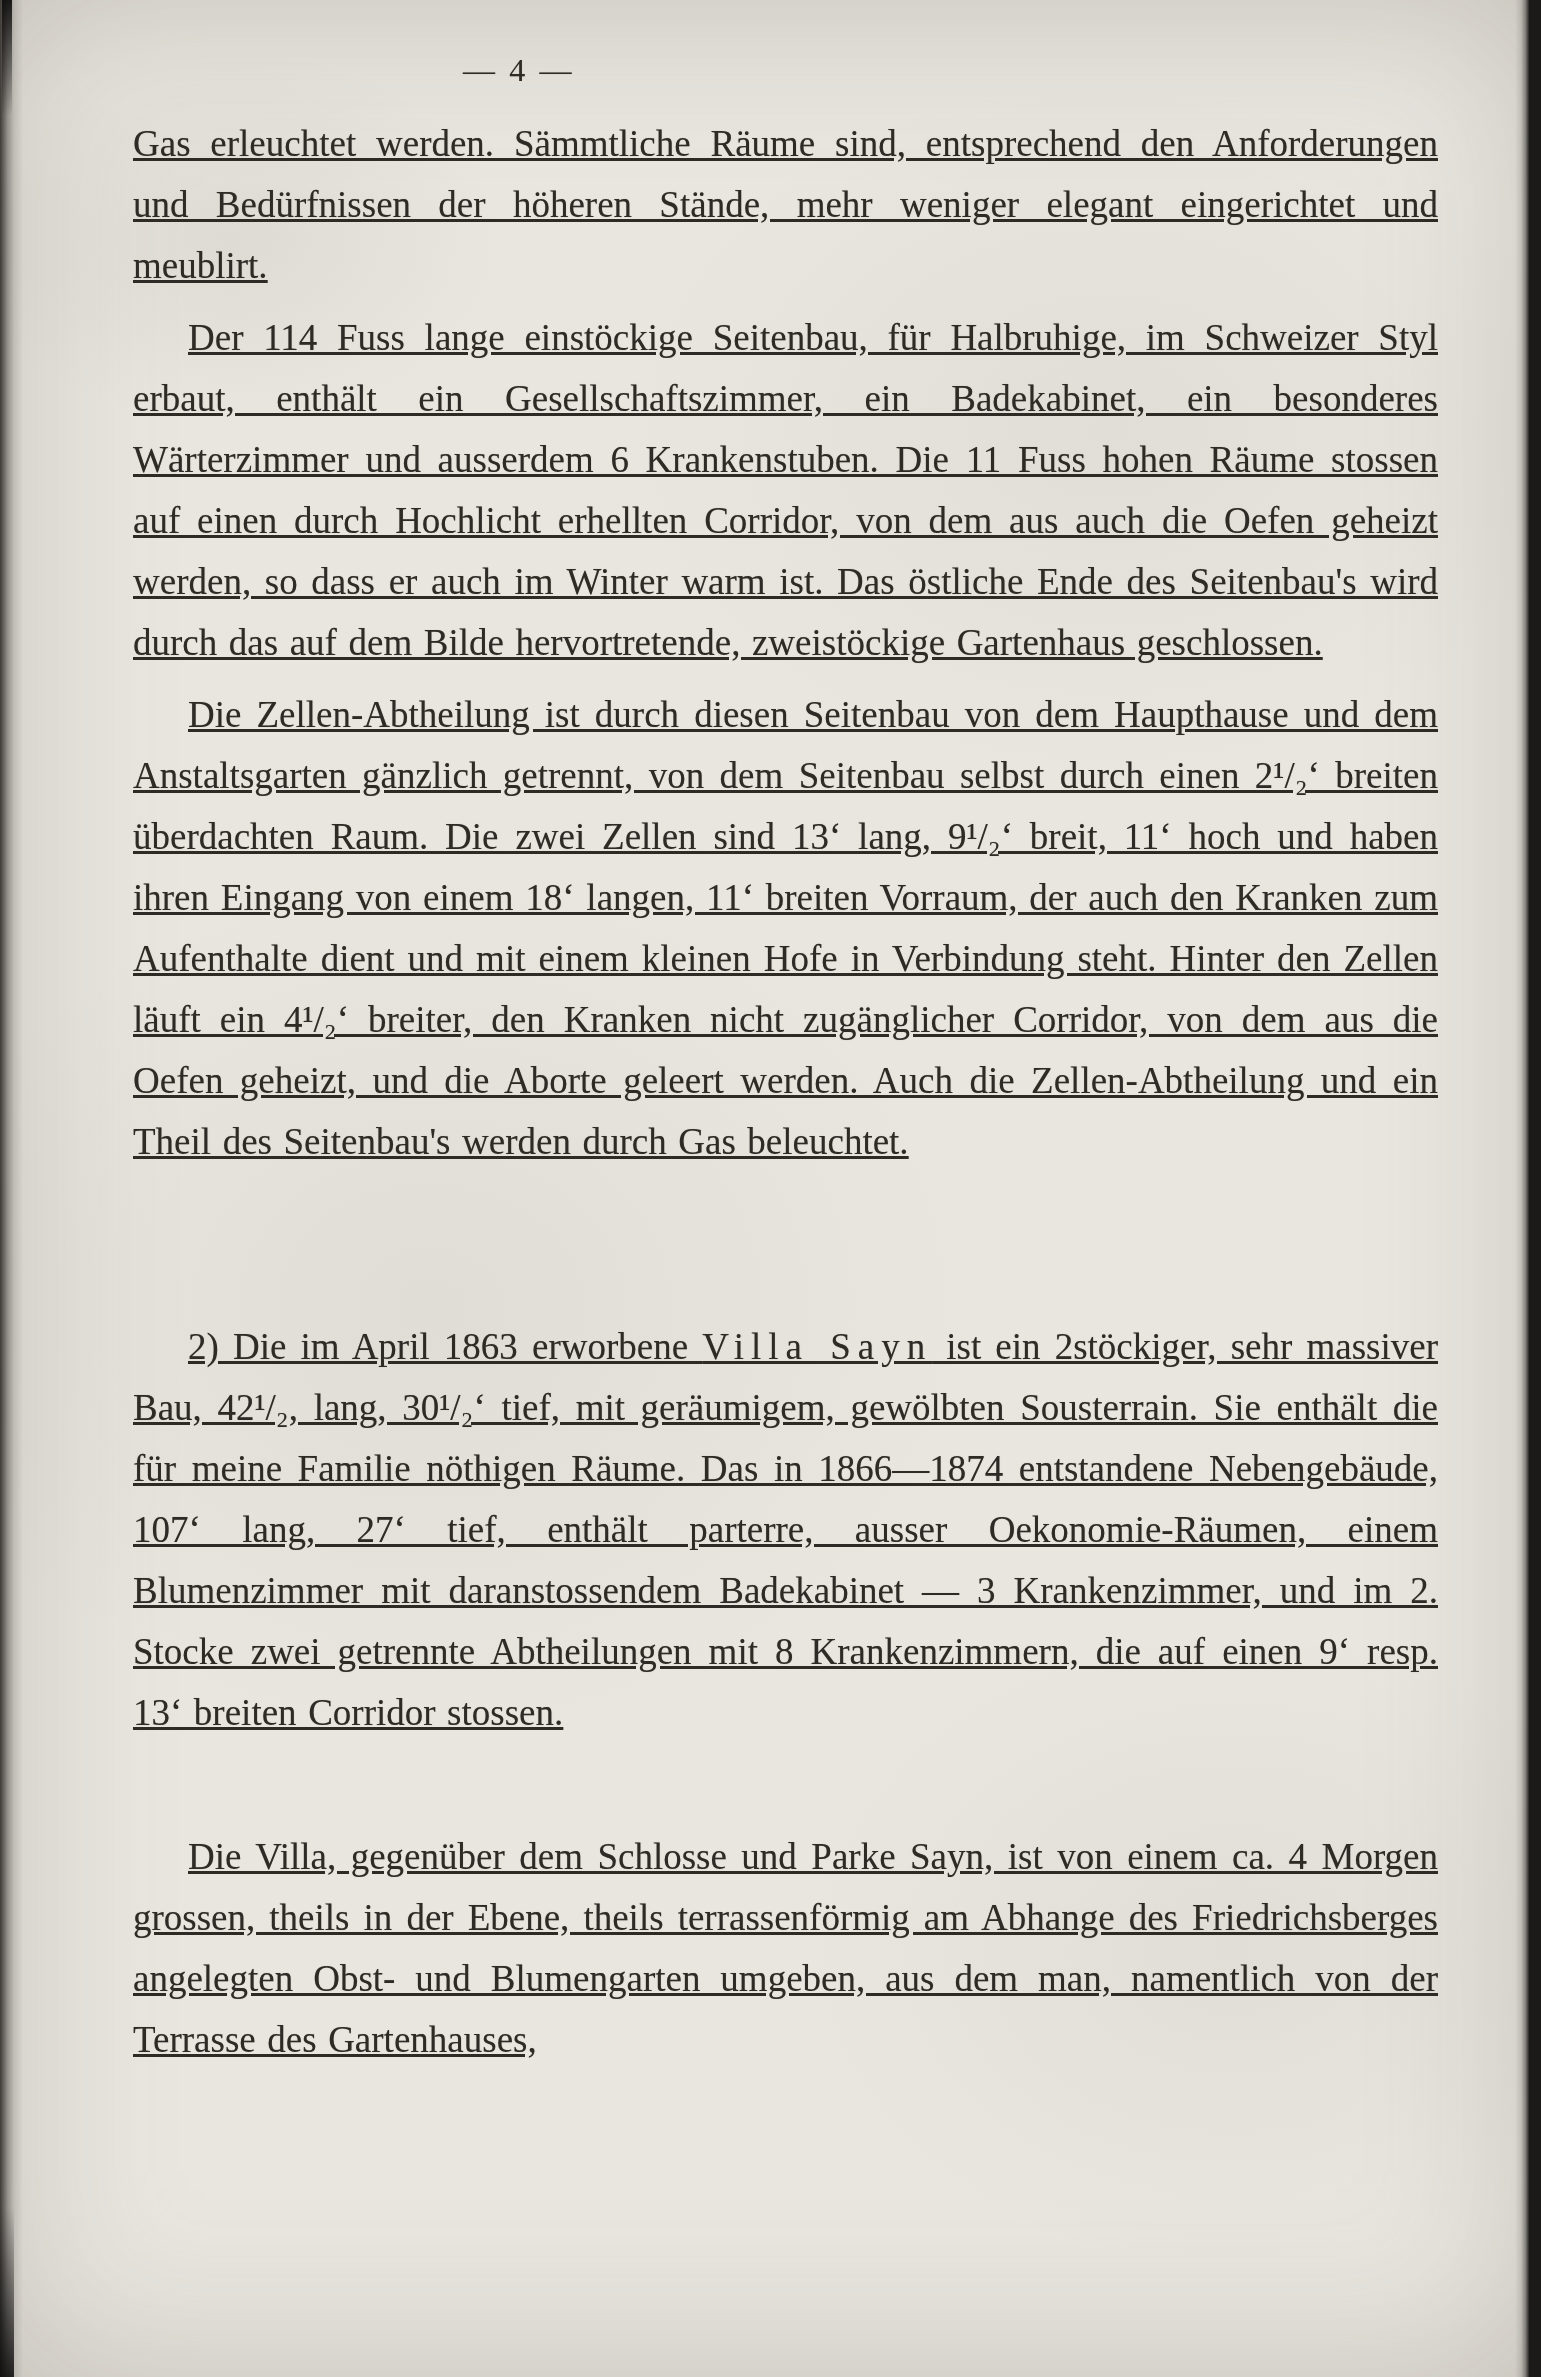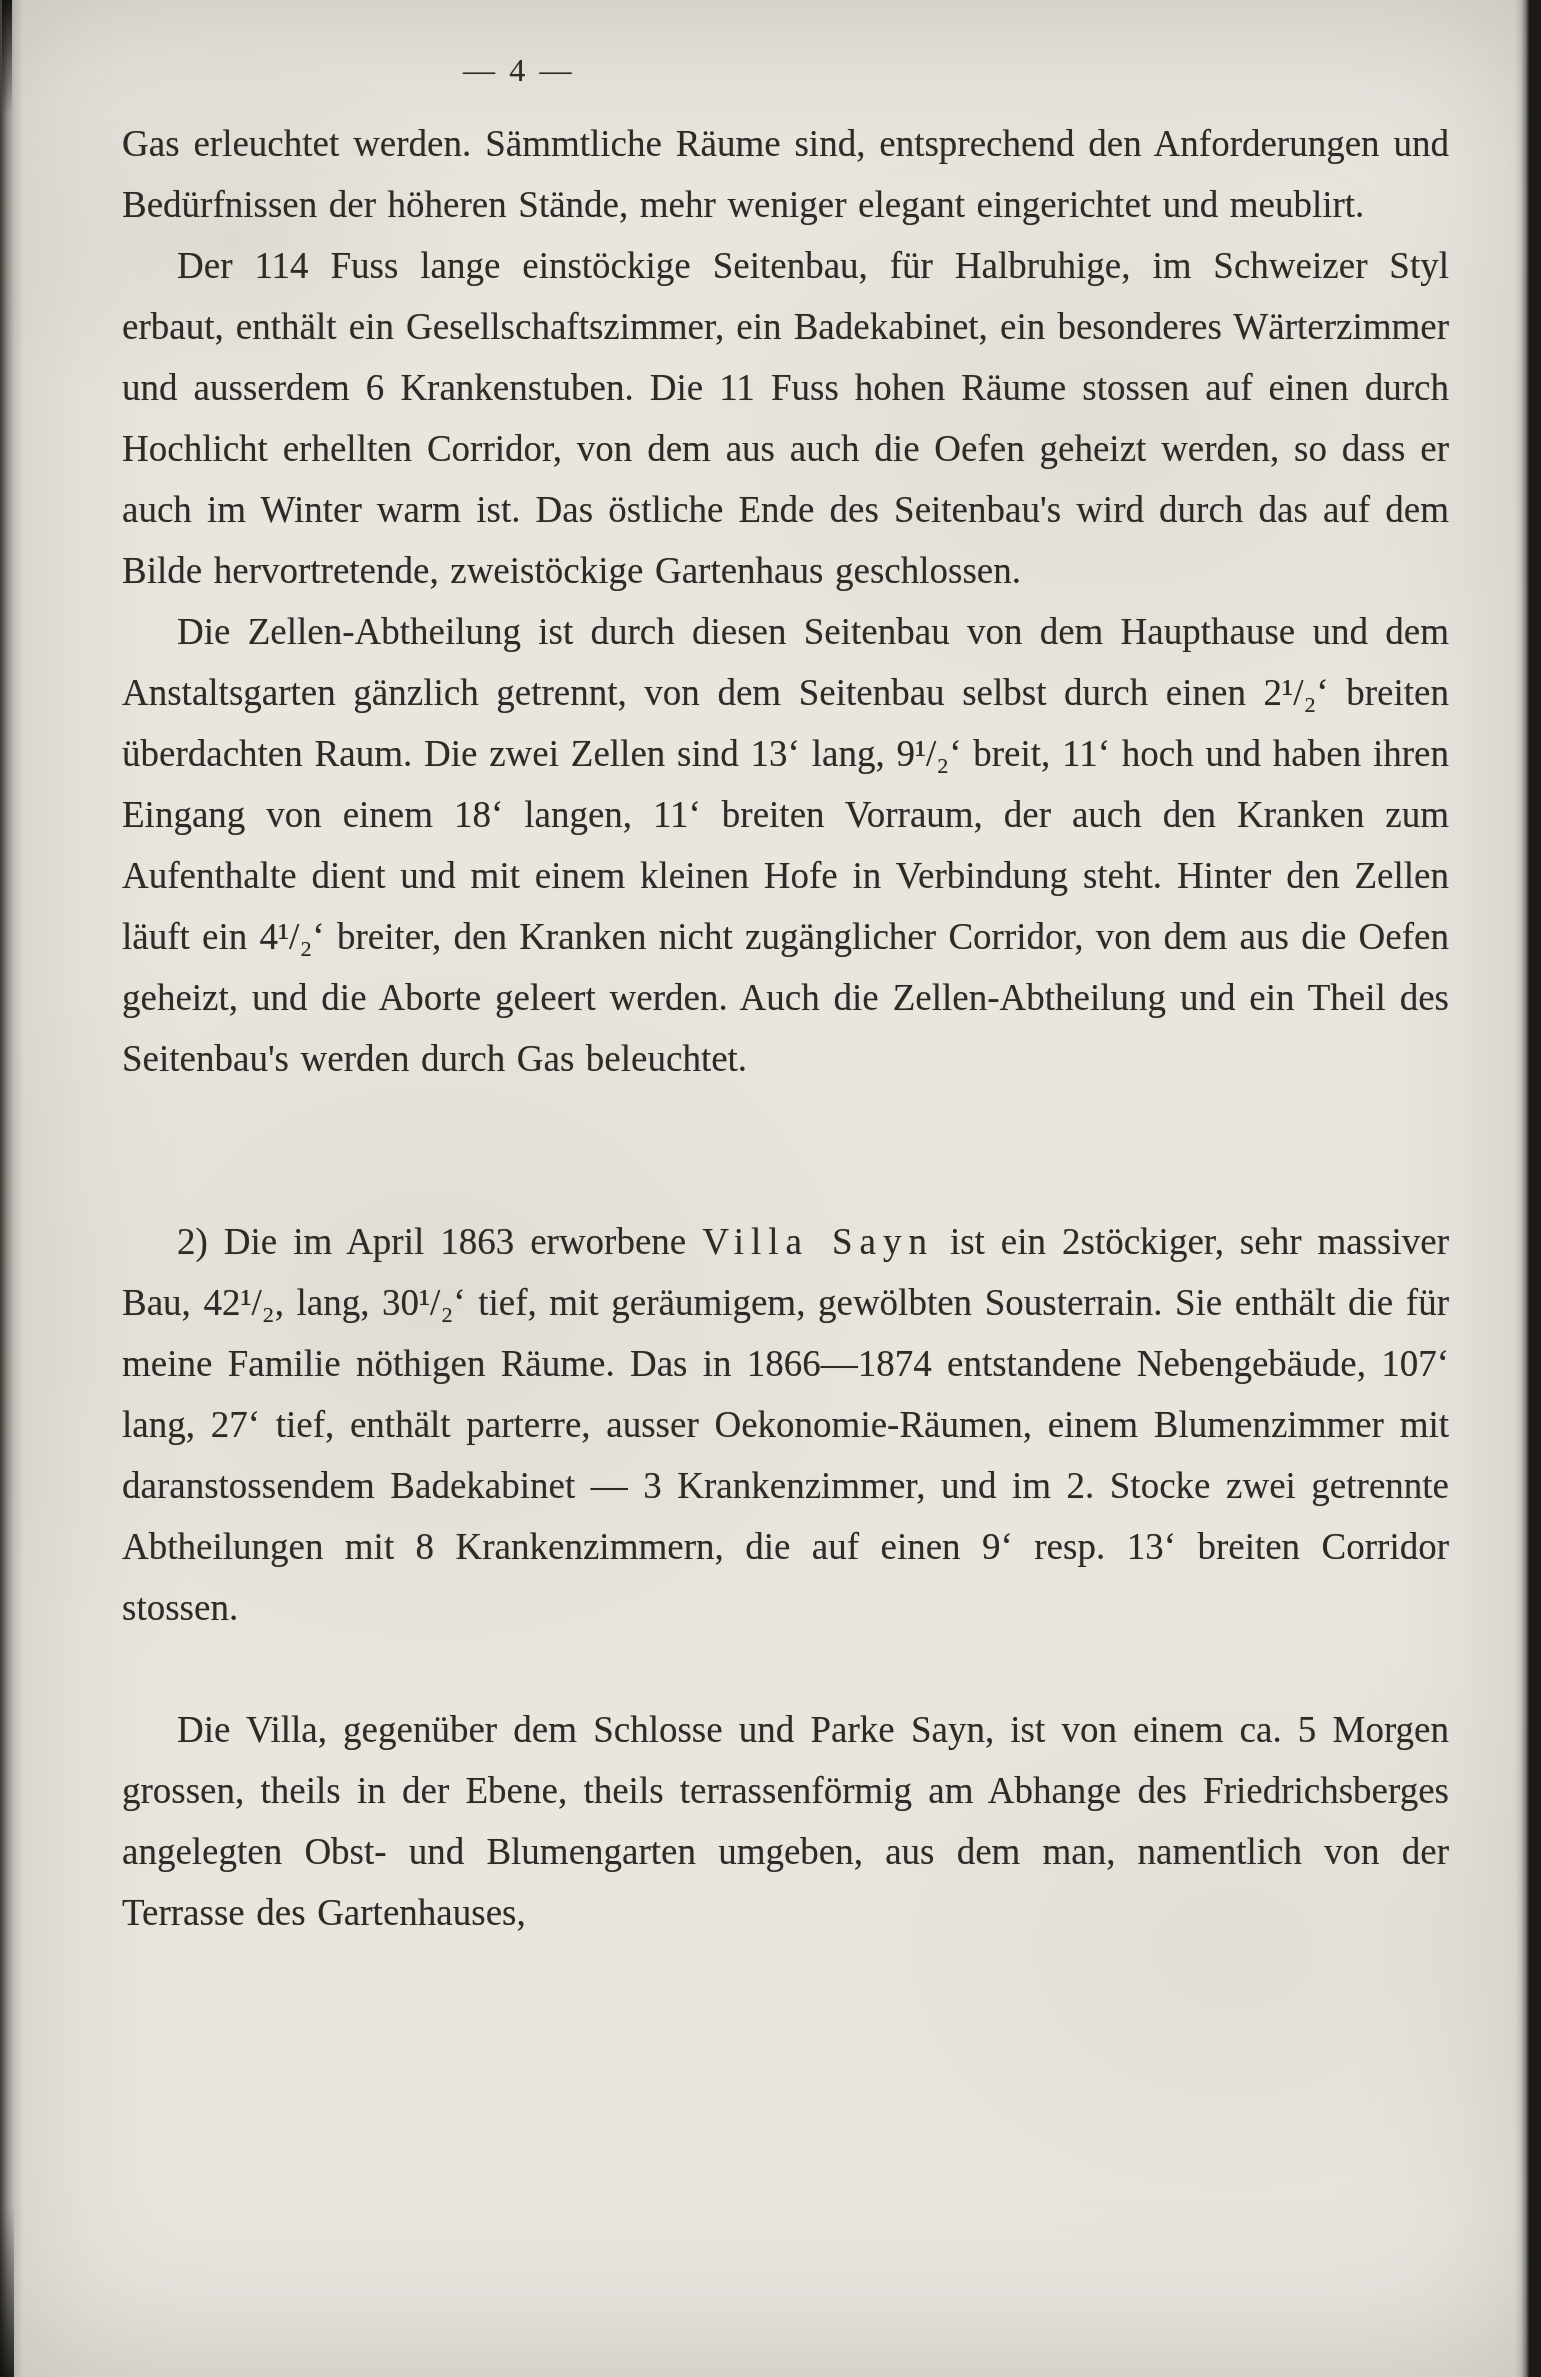--- a/index.html
+++ b/index.html
@@ -77,25 +77,26 @@
   }
   .pagenum {
     font-size: 32px;
     line-height: 61px;
     text-align: left;
     text-indent: 341px;
     letter-spacing: 3.1px;
     margin: 0 0 12.3px 0;
   }
   .para {
-    margin: 0;
+    margin: 11px;
     font-size: 37px;
     line-height: 61px;
     text-indent: 55px;
     word-spacing: 2.3px;
+    text-decoration: underline;
   }
   .para.first {
     text-indent: 0;
   }
   .sperr {
     letter-spacing: 7px;
   }
   .gap-large { height: 122px; }
   .gap-small { height: 61px; }
 </style>
@@ -118,17 +119,17 @@
     <p class="para">Der 114 Fuss lange einstöckige Seitenbau, für Halbruhige, im Schweizer Styl erbaut, enthält ein Gesellschaftszimmer, ein Badekabinet, ein besonderes Wärterzimmer und ausserdem 6 Krankenstuben. Die 11 Fuss hohen Räume stossen auf einen durch Hochlicht erhellten Corridor, von dem aus auch die Oefen geheizt werden, so dass er auch im Winter warm ist. Das östliche Ende des Seitenbau's wird durch das auf dem Bilde hervortretende, zweistöckige Gartenhaus geschlossen.</p>
 
     <p class="para">Die Zellen-Abtheilung ist durch diesen Seitenbau von dem Haupthause und dem Anstaltsgarten gänzlich getrennt, von dem Seitenbau selbst durch einen 2¹/₂‘ breiten überdachten Raum. Die zwei Zellen sind 13‘ lang, 9¹/₂‘ breit, 11‘ hoch und haben ihren Eingang von einem 18‘ langen, 11‘ breiten Vorraum, der auch den Kranken zum Aufenthalte dient und mit einem kleinen Hofe in Verbindung steht. Hinter den Zellen läuft ein 4¹/₂‘ breiter, den Kranken nicht zugänglicher Corridor, von dem aus die Oefen geheizt, und die Aborte geleert werden. Auch die Zellen-Abtheilung und ein Theil des Seitenbau's werden durch Gas beleuchtet.</p>
 
     <div class="gap-large"></div>
 
     <p class="para"><span>2) Die im April 1863 erworbene </span><span class="sperr">Villa Sayn</span><span> ist ein 2stöckiger, sehr massiver Bau, 42¹/₂, lang, 30¹/₂‘ tief, mit geräumigem, gewölbten Sousterrain. Sie enthält die für meine Familie nöthigen Räume. Das in 1866—1874 entstandene Nebengebäude, 107‘ lang, 27‘ tief, enthält parterre, ausser Oekonomie-Räumen, einem Blumenzimmer mit daranstossendem Badekabinet — 3 Krankenzimmer, und im 2. Stocke zwei getrennte Abtheilungen mit 8 Krankenzimmern, die auf einen 9‘ resp. 13‘ breiten Corridor stossen.</span></p>
 
     <div class="gap-small"></div>
 
-    <p class="para">Die Villa, gegenüber dem Schlosse und Parke Sayn, ist von einem ca. 5 Morgen grossen, theils in der Ebene, theils terrassenförmig am Abhange des Friedrichsberges angelegten Obst- und Blumengarten umgeben, aus dem man, namentlich von der Terrasse des Gartenhauses,</p>
+    <p class="para">Die Villa, gegenüber dem Schlosse und Parke Sayn, ist von einem ca. 4 Morgen grossen, theils in der Ebene, theils terrassenförmig am Abhange des Friedrichsberges angelegten Obst- und Blumengarten umgeben, aus dem man, namentlich von der Terrasse des Gartenhauses,</p>
 
   </div>
 </div>
 
 
 </body></html>

